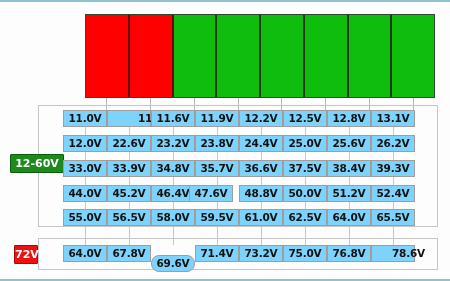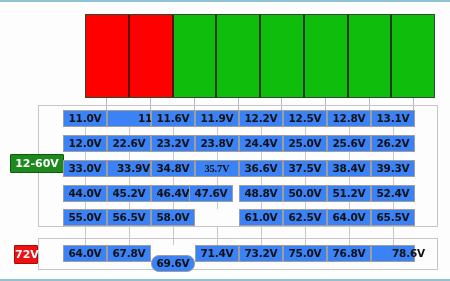--- a/index.html
+++ b/index.html
@@ -93,21 +93,21 @@
     background: #ee1111;
     border: 1px solid #a80a0a;
   }
 
   
   .v-cell {
     position: absolute;
     box-sizing: border-box;
     width: 44px;
     height: 17px;
-    background: #3b82f6;
+    background: #7dd3fc;
     border: 1px solid #9e9e9e;
     color: #111111;
     font-size: 10.5px;
     font-weight: bold;
     line-height: 15px;
     text-align: center;
     letter-spacing: -0.2px;
   }
 </style>
 </head>
@@ -153,40 +153,41 @@
   <div class="v-cell" style="left:63px;  top:133px;">12.0V</div>
   <div class="v-cell" style="left:107px; top:133px;">22.6V</div>
   <div class="v-cell" style="left:151px; top:133px;">23.2V</div>
   <div class="v-cell" style="left:195px; top:133px;">23.8V</div>
   <div class="v-cell" style="left:239px; top:133px;">24.4V</div>
   <div class="v-cell" style="left:283px; top:133px;">25.0V</div>
   <div class="v-cell" style="left:327px; top:133px;">25.6V</div>
   <div class="v-cell" style="left:371px; top:133px;">26.2V</div>
 
   <div class="v-cell" style="left:63px;  top:158px;">33.0V</div>
-  <div class="v-cell" style="left:107px; top:158px;text-align:right;">33.9V</div>
+  <div class="v-cell" style="left:107px; top:158px;">33.9V</div>
   <div class="v-cell" style="left:151px; top:158px;">34.8V</div>
-  <div class="v-cell" style="left:195px; top:158px;font-family:Liberation Serif, serif;">35.7V</div>
+  <div class="v-cell" style="left:195px; top:158px;">35.7V</div>
   <div class="v-cell" style="left:239px; top:158px;">36.6V</div>
   <div class="v-cell" style="left:283px; top:158px;">37.5V</div>
   <div class="v-cell" style="left:327px; top:158px;">38.4V</div>
   <div class="v-cell" style="left:371px; top:158px;">39.3V</div>
 
   <div class="v-cell" style="left:63px;  top:183px;">44.0V</div>
   <div class="v-cell" style="left:107px; top:183px;">45.2V</div>
   <div class="v-cell" style="left:151px; top:183px;">46.4V</div>
   <div class="v-cell" style="left:189px; top:183px;">47.6V</div>
   <div class="v-cell" style="left:239px; top:183px;">48.8V</div>
   <div class="v-cell" style="left:283px; top:183px;">50.0V</div>
   <div class="v-cell" style="left:327px; top:183px;">51.2V</div>
   <div class="v-cell" style="left:371px; top:183px;">52.4V</div>
 
   <div class="v-cell" style="left:63px;  top:207px;">55.0V</div>
   <div class="v-cell" style="left:107px; top:207px;">56.5V</div>
   <div class="v-cell" style="left:151px; top:207px;">58.0V</div>
+  <div class="v-cell" style="left:195px; top:207px;">59.5V</div>
   <div class="v-cell" style="left:239px; top:207px;">61.0V</div>
   <div class="v-cell" style="left:283px; top:207px;">62.5V</div>
   <div class="v-cell" style="left:327px; top:207px;">64.0V</div>
   <div class="v-cell" style="left:371px; top:207px;">65.5V</div>
 
   <div class="v-cell" style="left:63px;  top:243px;">64.0V</div>
   <div class="v-cell" style="left:107px; top:243px;">67.8V</div>
   <div class="v-cell" style="left:151px; top:253px;border-radius:8px;">69.6V</div>
   <div class="v-cell" style="left:195px; top:243px;">71.4V</div>
   <div class="v-cell" style="left:239px; top:243px;">73.2V</div>

